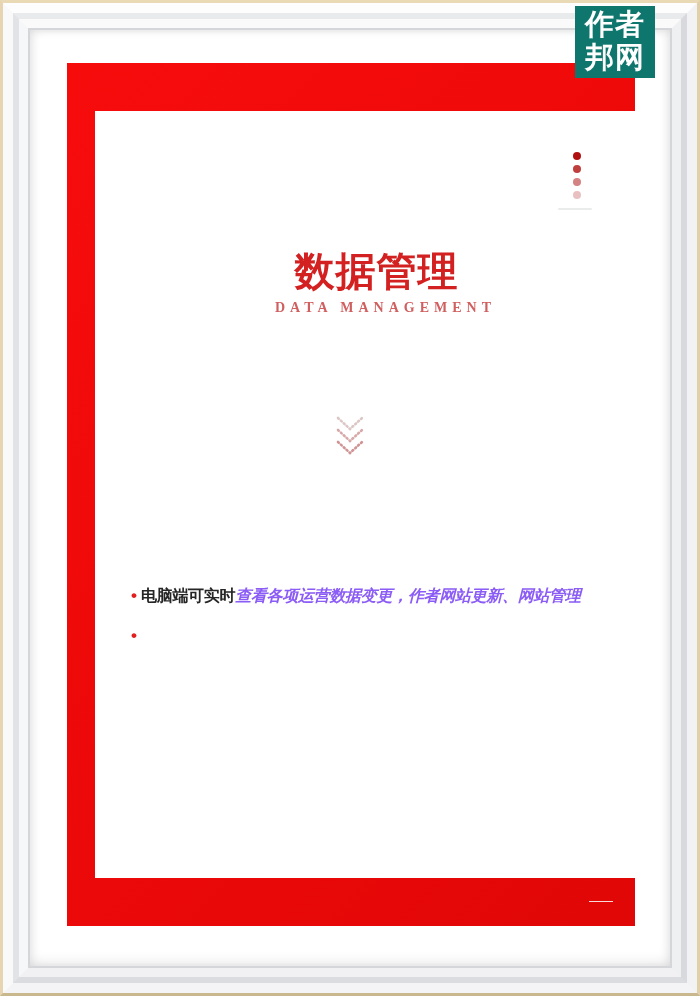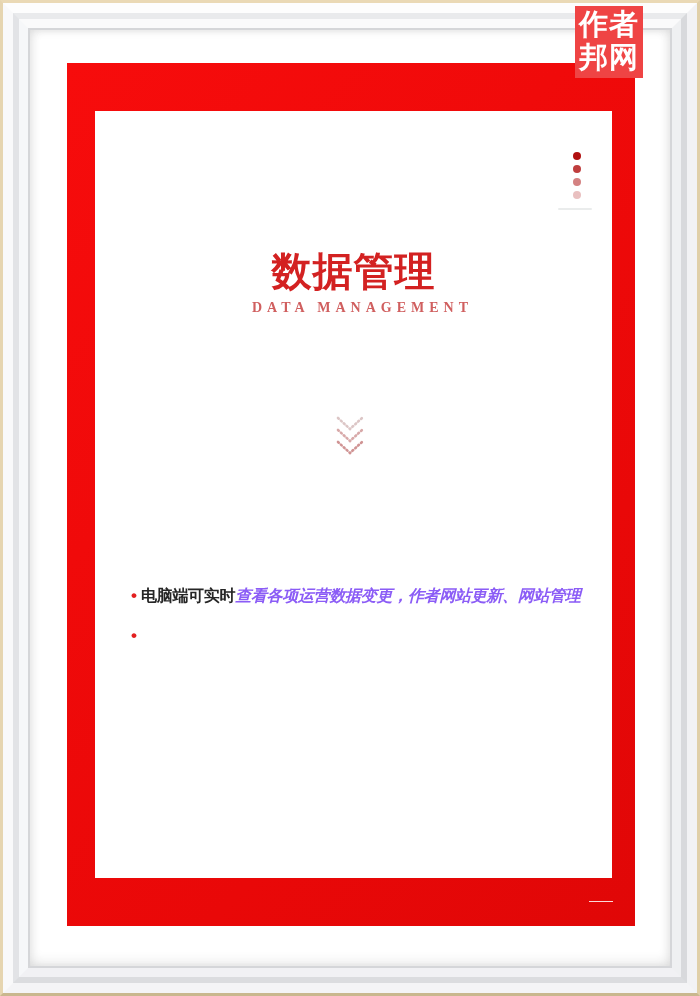--- a/index.html
+++ b/index.html
@@ -11,23 +11,23 @@
   .frame-edge{position:absolute;inset:0;border:3px solid;border-color:#ead9b5 #e0cfa8 #c9b78e #e6d5b0;}
   .molding-1{position:absolute;inset:3px;border:10px solid;border-color:#fdfdfd #f2f2f4 #f4f4f6 #f9f9fa;}
   .molding-2{position:absolute;inset:13px;border:6px solid;border-color:#e9eaec #d8d9dc #dbdcdf #e2e3e6;}
   .molding-3{position:absolute;inset:19px;border:9px solid;border-color:#fafafb #eff0f2 #f1f1f4 #f6f7f9;}
   .molding-4{position:absolute;inset:28px;border:2px solid #d5d6d9;}
   .matte{position:absolute;inset:30px;background:#ffffff;
     box-shadow:inset 0 3px 9px rgba(0,0,0,.05), inset 0 -5px 12px rgba(0,0,0,.07), inset 5px 0 10px rgba(0,0,0,.03), inset -5px 0 10px rgba(0,0,0,.03);}
   
   .red-border{position:absolute;left:67px;top:63px;width:568px;height:863px;
     background:linear-gradient(135deg,#f70c0c 0%,#e90808 70%,#e00707 100%);}
-  .page{position:absolute;left:28px;top:48px;width:517px;height:767px;background:#ffffff;}
+  .page{position:absolute;left:28px;top:48px;width:517px;height:767px;background:#ffffff;padding-left:46px;}
   
-  .logo{position:absolute;left:575px;top:6px;width:68px;height:72px;background:#ef4444;
+  .logo{position:absolute;left:575px;top:6px;width:80px;height:72px;background:#0f766e;
     color:#ffffff;text-align:center;z-index:10;padding-top:2px;box-sizing:border-box;}
   .logo div{font-size:29px;line-height:33px;font-weight:bold;letter-spacing:1px;
     font-family:"Liberation Sans","DejaVu Sans",sans-serif;}
   
   .dots{position:absolute;left:478px;top:41px;display:flex;flex-direction:column;gap:5px;align-items:center;}
   .dot{width:8px;height:8px;border-radius:50%;}
   .dots-line{position:absolute;left:463px;top:97px;width:34px;height:2px;background:#eaecec;border-radius:1px;}
   
   .title{position:absolute;left:0;top:138px;width:100%;text-align:center;
     font-family:"Liberation Serif","DejaVu Serif",serif;font-weight:bold;

